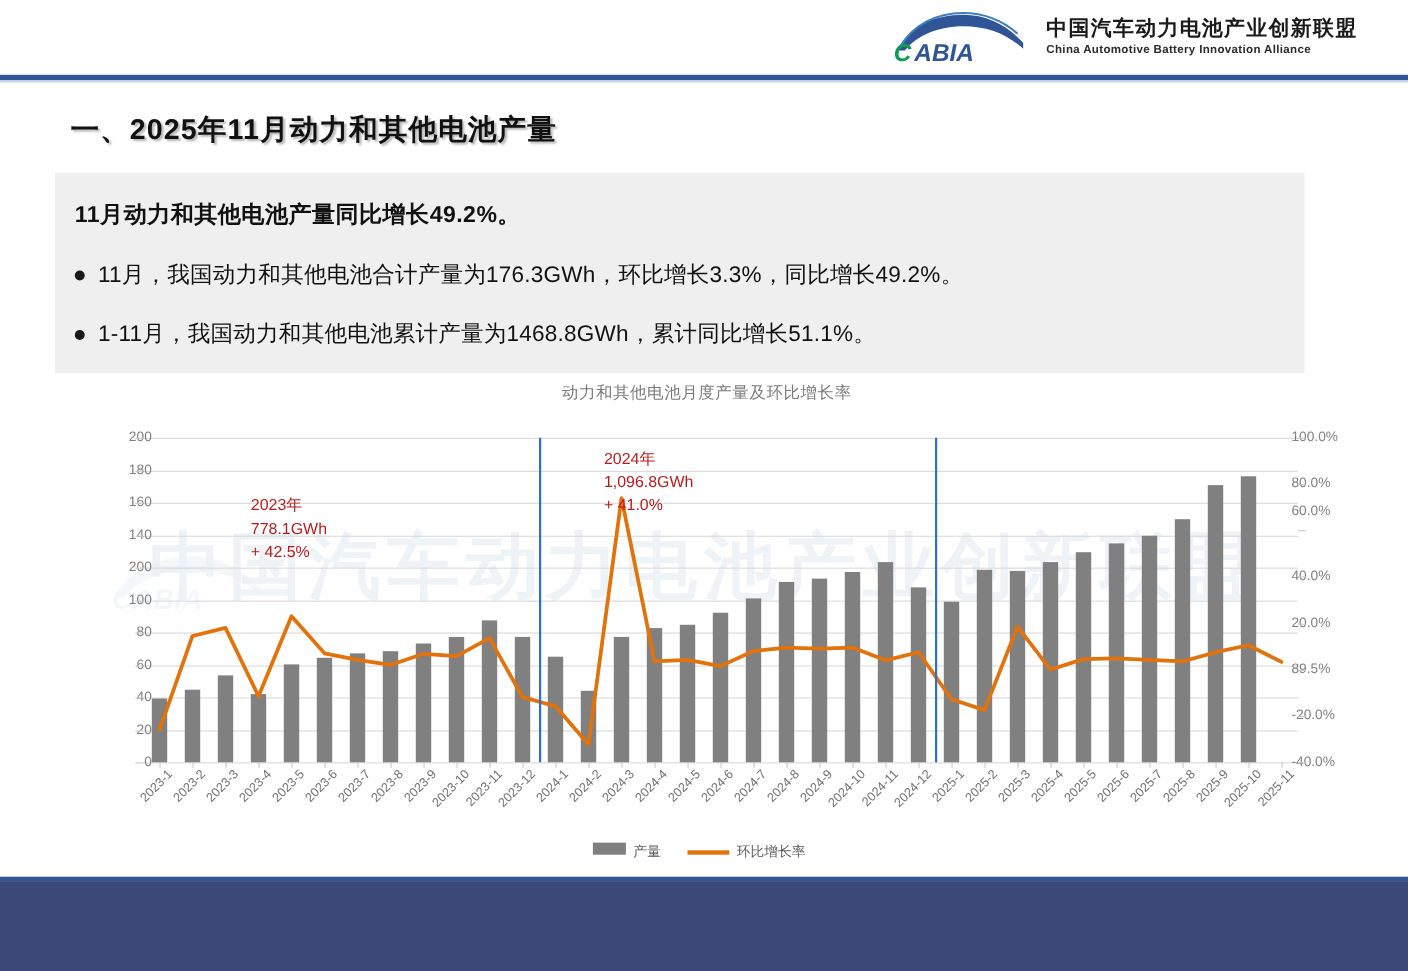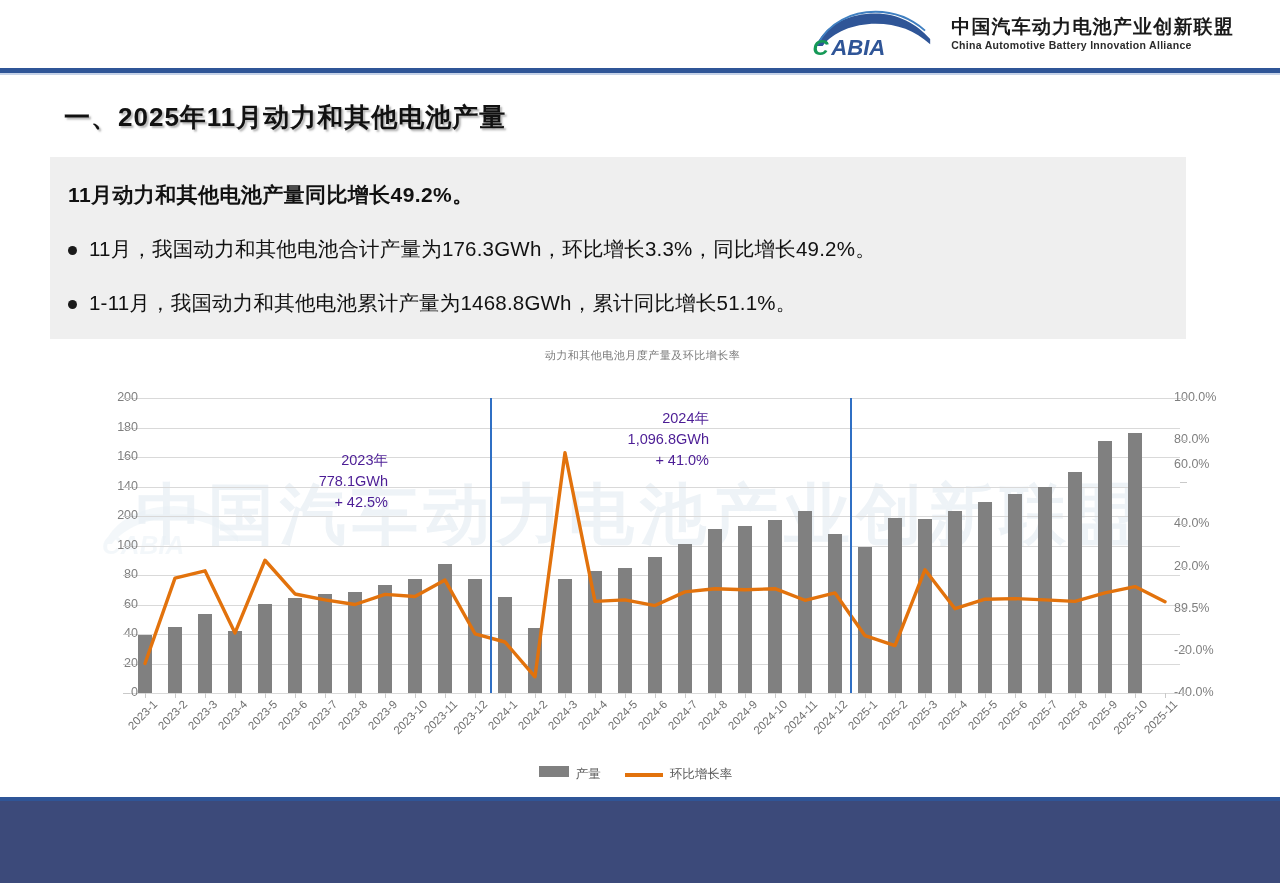--- a/index.html
+++ b/index.html
@@ -30,31 +30,31 @@
   .panel{position:absolute;left:50px;top:157px;width:1136px;height:182px;background:#efefef;}
   .panel-head{position:absolute;left:18px;top:24px;font-size:21px;font-weight:bold;color:#111;letter-spacing:.4px;}
   .bullet-row{position:absolute;left:18px;display:flex;align-items:flex-start;gap:12px;}
   .bullet-row.b1{top:78px;}
   .bullet-row.b2{top:132px;}
   .dot{width:9px;height:9px;border-radius:50%;background:#1a1a1a;margin-top:11px;flex:0 0 auto;}
   .bullet-txt{font-size:20.5px;color:#111;letter-spacing:.2px;white-space:nowrap;}
 
   
   .chart{position:absolute;left:50px;top:348px;width:1185px;height:450px;}
-  .chart-title{position:absolute;left:0;top:0;width:1185px;text-align:center;font-size:11px;color:#7a7a7a;letter-spacing:.5px;}
+  .chart-title{position:absolute;left:0;top:0;width:1185px;text-align:center;font-size:15px;color:#7a7a7a;letter-spacing:.5px;}
   .plot{position:absolute;left:80px;top:50px;width:1050px;height:295px;}
   .gridline{position:absolute;left:0;width:100%;height:1px;background:#d9d9d9;}
   .ytick-l{position:absolute;right:1042px;width:60px;text-align:right;font-size:12.5px;color:#7f7f7f;transform:translateY(-8px);}
   .ytick-r{position:absolute;left:1044px;width:80px;text-align:left;font-size:12.5px;color:#7f7f7f;transform:translateY(-8px);}
   .tickmark{position:absolute;width:7px;height:1px;background:#c9c9c9;}
   .bar{position:absolute;bottom:0;background:#808080;}
   .xlab{position:absolute;top:300px;font-size:11.5px;color:#6f6f6f;white-space:nowrap;
         transform-origin:right top;transform:rotate(-45deg);text-align:right;}
   .divider{position:absolute;top:0;width:1.6px;height:295px;background:#2f6fc4;}
-  .ann{position:absolute;text-align:right;font-size:14.5px;color:#4c1d95;line-height:1.45;white-space:nowrap;}
+  .ann{position:absolute;text-align:left;font-size:14.5px;color:#b91c1c;line-height:1.45;white-space:nowrap;}
   .legend{position:absolute;left:0;top:418px;width:1185px;display:flex;justify-content:center;align-items:center;gap:10px;font-size:12.5px;color:#595959;}
   .lg-bar{width:30px;height:11px;background:#808080;display:inline-block;}
   .lg-line{width:38px;height:4px;background:#E2720C;display:inline-block;}
 
   
   .wm{position:absolute;left:0;top:470px;width:1280px;text-align:center;
       font-size:66px;font-weight:bold;color:#eef3f7;letter-spacing:6px;
       pointer-events:none;user-select:none;white-space:nowrap;}
   .wm-logo{position:absolute;left:96px;top:500px;width:150px;height:60px;opacity:.5;}
 

